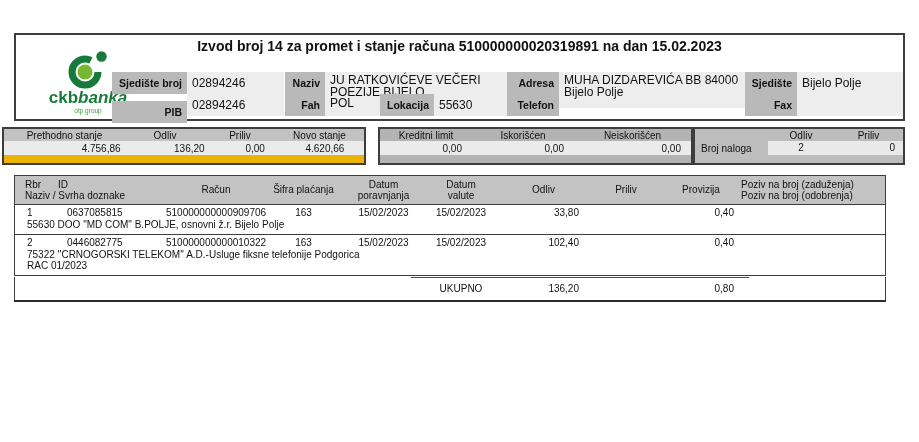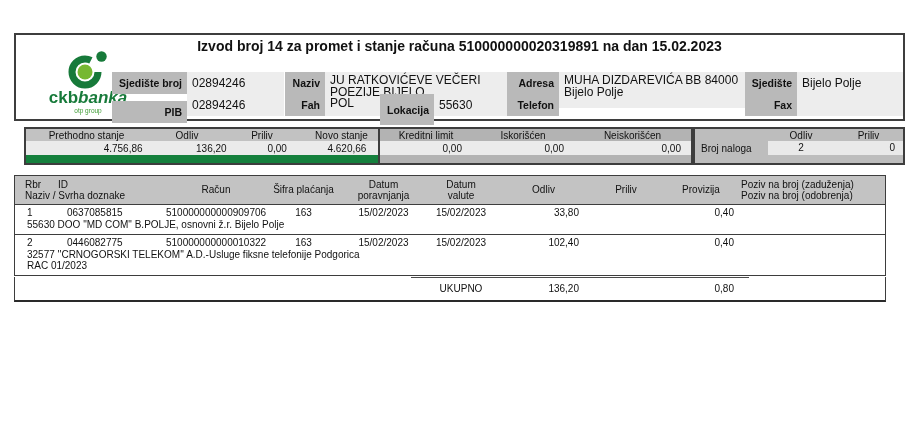--- a/index.html
+++ b/index.html
@@ -31,21 +31,21 @@
   }
   .val {
     position:absolute; background:#ededed; font-size:12px;
     display:flex; align-items:center; padding-left:5px; color:#111;
     white-space:nowrap; overflow:hidden;
   }
   .val.two { display:block; padding-top:3px; line-height:11.5px; white-space:normal; }
   .val.two span { display:block; }
   
   .sum-box { position:absolute; top:127px; height:38px; border:2px solid #3d3d3d; display:flex; flex-direction:column; font-size:10px; }
-  .sum-left  { left:24px;  width:364px; background:#15803d; }
+  .sum-left  { left:2px;  width:364px; background:#eab308; }
   .sum-mid   { left:378px; width:315px; background:#b3b3b3; }
   .sum-right { left:693px; width:212px; background:#bdbdbd; }
   .sum-hrow { height:12px; display:flex; align-items:center; }
   .sum-left  .sum-hrow { background:#c2c2c2; }
   .sum-vrow { height:14px; display:flex; align-items:center; }
   .sum-left .sum-vrow, .sum-mid .sum-vrow { background:#ebebeb; }
   .sum-hrow span, .sum-vrow span { display:inline-block; }
   .tc { text-align:center; }
   .tr { text-align:right; padding-right:10px; }
   .bn-lab { width:73px; padding-left:6px; background:transparent; }
@@ -116,21 +116,21 @@
     </div>
 
     <div class="lbl" style="left:729px; top:37px; width:52px; height:22px;">Sjedište</div>
     <div class="val" style="left:781px; top:37px; width:106px; height:22px;">Bijelo Polje</div>
 
     <div class="lbl" style="left:96px; top:66px; width:75px; height:22px;">PIB</div>
     <div class="val" style="left:171px; top:59px; width:97px; height:22px;">02894246</div>
 
     <div class="lbl" style="left:269px; top:59px; width:40px; height:22px;padding-left:12px;">Fah</div>
 
-    <div class="lbl" style="left:364px; top:59px; width:54px; height:31px; z-index:2;">Lokacija</div>
+    <div class="lbl" style="left:364px; top:59px; width:54px; height:22px; z-index:2;">Lokacija</div>
     <div class="val" style="left:418px; top:59px; width:50px; height:22px; z-index:2;">55630</div>
 
     <div class="lbl" style="left:491px; top:59px; width:52px; height:22px;">Telefon</div>
 
     <div class="lbl" style="left:729px; top:59px; width:52px; height:22px;">Fax</div>
     <div class="val" style="left:781px; top:59px; width:106px; height:22px;"></div>
   </div>
 
   <div class="sum-box sum-left">
     <div class="sum-hrow">
@@ -228,21 +228,21 @@
         </div>
         <div class="cell-c">510000000000010322</div>
         <div class="cell-c">163</div>
         <div class="cell-c">15/02/2023</div>
         <div class="cell-c">15/02/2023</div>
         <div class="cell-r">102,40</div>
         <div class="cell-r"></div>
         <div class="cell-r prov">0,40</div>
         <div></div>
       </div>
-      <div class="trow-l2">32577 ''CRNOGORSKI TELEKOM'' A.D.-Usluge fiksne telefonije Podgorica</div>
+      <div class="trow-l2">75322 ''CRNOGORSKI TELEKOM'' A.D.-Usluge fiksne telefonije Podgorica</div>
       <div class="trow-l3">RAC 01/2023</div>
     </div>
   </div>
 
   <div class="tbl-total tgrid">
     <div class="overline"></div>
     <div class="g5 cell-c">UKUPNO</div>
     <div class="g6 cell-r">136,20</div>
     <div class="g8 cell-r prov">0,80</div>
   </div>

